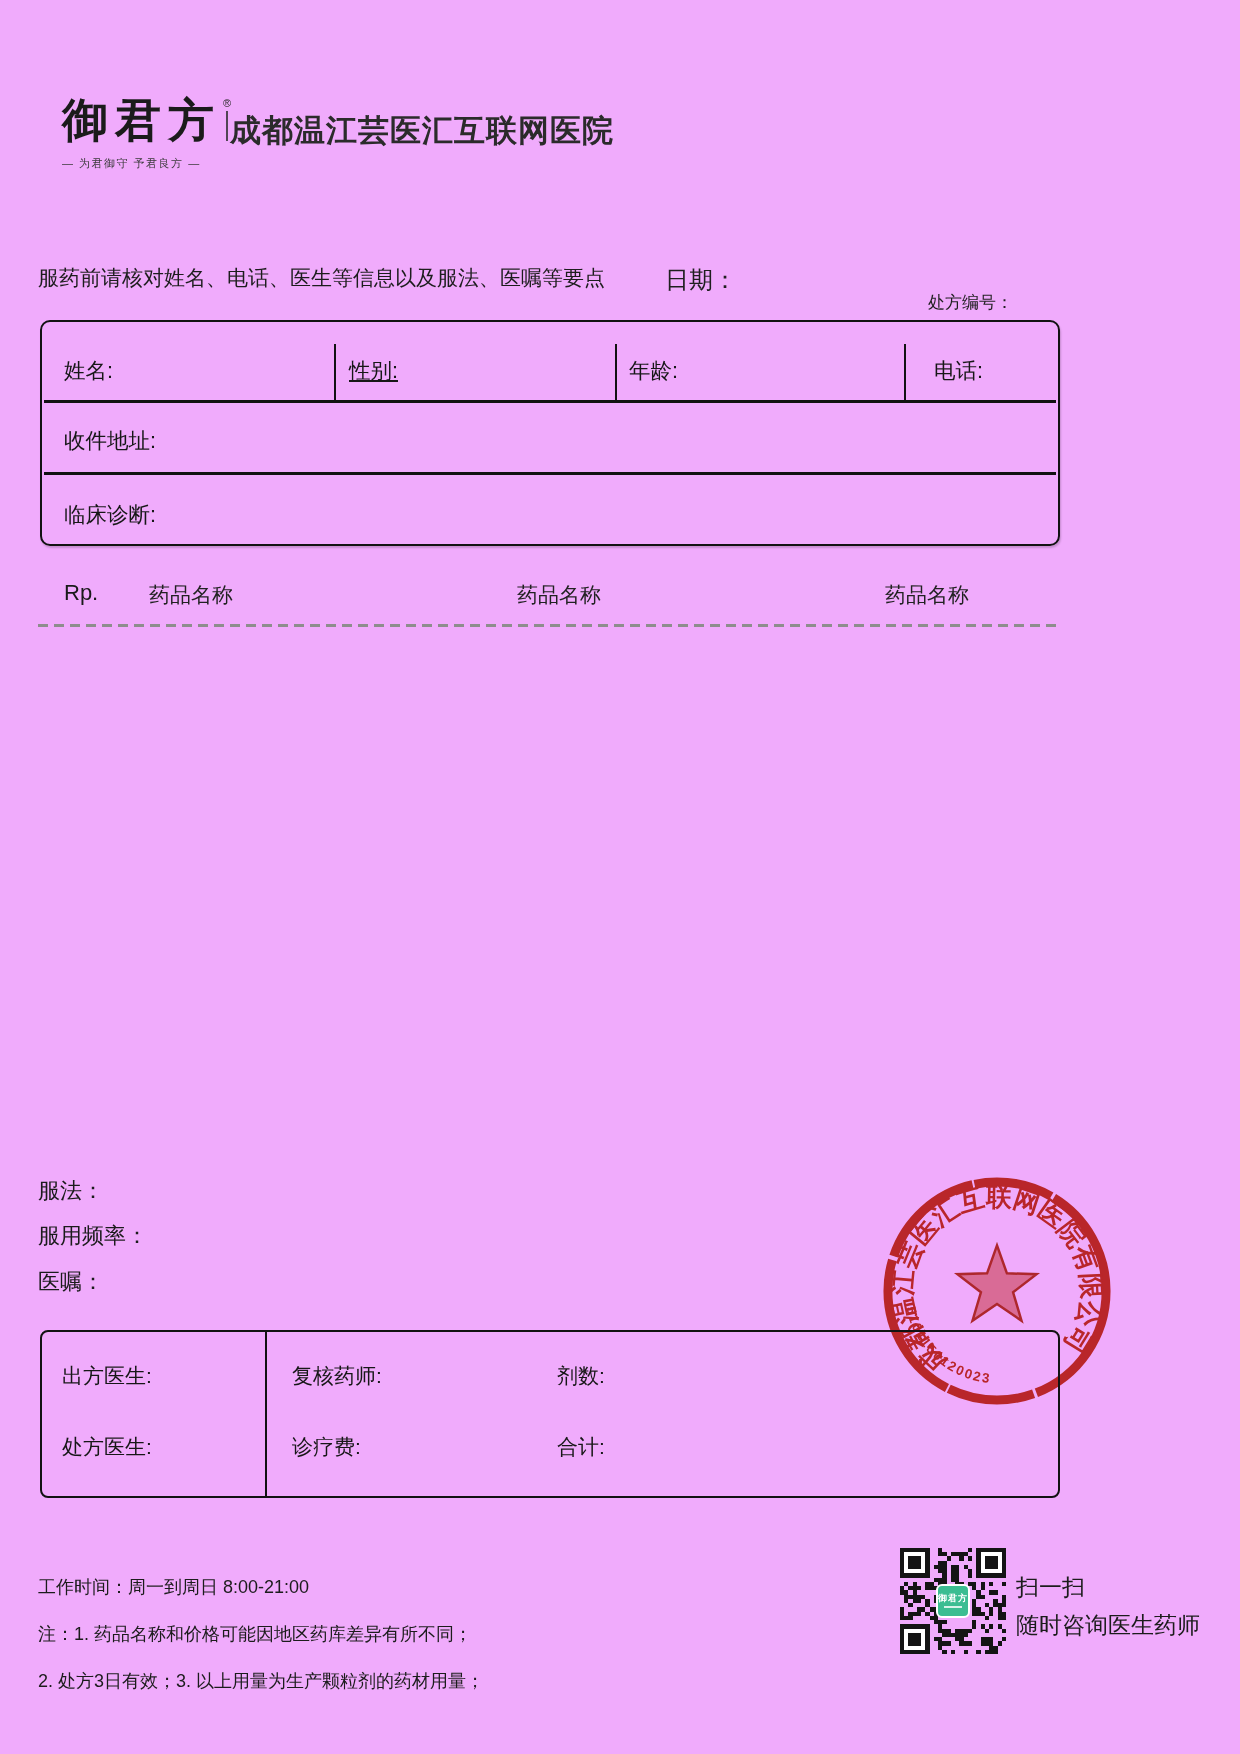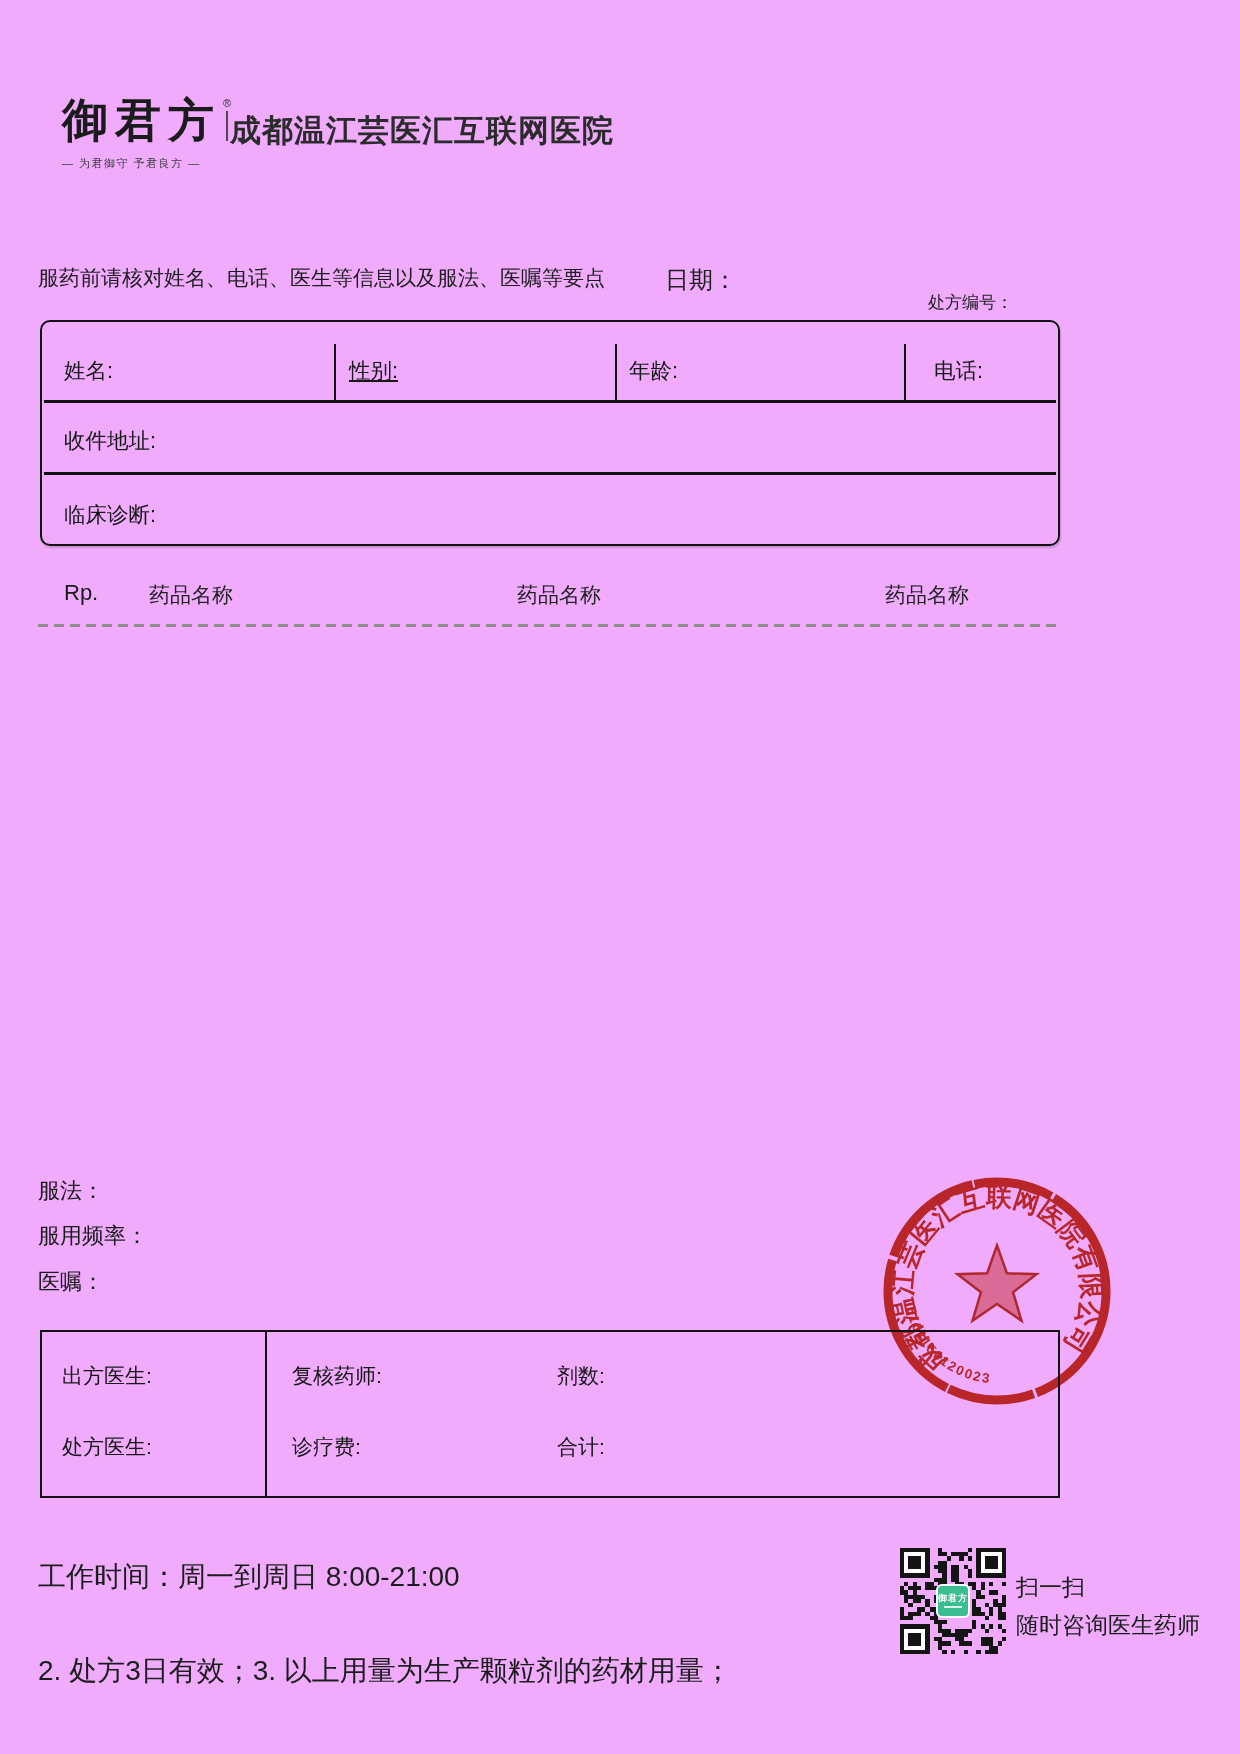--- a/index.html
+++ b/index.html
@@ -45,28 +45,28 @@
   
   .usage{position:absolute;left:38px;font-size:22px;color:#1b1b1b;}
   .u1{top:1176px;} .u2{top:1221px;} .u3{top:1267px;}
 
   
   .stamp{position:absolute;left:878px;top:1172px;width:238px;height:238px;
          mix-blend-mode:multiply;opacity:.95;}
 
   
   .sign-box{position:absolute;left:40px;top:1330px;width:1016px;height:164px;
-            border:2.5px solid #121212;border-radius:0;}
+            border:2.5px solid #121212;border-radius:8px;}
   .sign-vdiv{position:absolute;left:223px;top:0;bottom:0;width:2px;background:#121212;}
   .sb-label{position:absolute;font-size:21px;color:#171717;}
   .sb-r1{top:30px;} .sb-r2{top:101px;}
   .sb-c1{left:20px;} .sb-c2{left:250px;} .sb-c3{left:515px;}
 
   
-  .foot-line{position:absolute;left:38px;font-size:28px;color:#1c1c1c;}
+  .foot-line{position:absolute;left:38px;font-size:18px;color:#1c1c1c;margin-top:17px;}
   .f1{top:1558px;} .f2{top:1605px;} .f3{top:1652px;}
 
   
   .qr-wrap{position:absolute;left:900px;top:1548px;width:106px;height:106px;}
   .qr-wrap svg{width:106px;height:106px;display:block;}
   .qr-logo{position:absolute;left:36px;top:36px;width:34px;height:34px;border-radius:6px;
            border:2px solid #fff;box-sizing:border-box;display:flex;flex-direction:column;
            align-items:center;justify-content:center;}
   .qr-logo-text{color:#fff;font-size:9px;font-weight:700;letter-spacing:1px;line-height:1;}
   .qr-logo-sub{margin-top:3px;width:18px;height:2px;background:rgba(255,255,255,.8);}
@@ -140,20 +140,21 @@
     <div class="sign-vdiv"></div>
     <div class="sb-label sb-r1 sb-c1">出方医生:</div>
     <div class="sb-label sb-r1 sb-c2">复核药师:</div>
     <div class="sb-label sb-r1 sb-c3">剂数:</div>
     <div class="sb-label sb-r2 sb-c1">处方医生:</div>
     <div class="sb-label sb-r2 sb-c2">诊疗费:</div>
     <div class="sb-label sb-r2 sb-c3">合计:</div>
   </div>
 
   <div class="foot-line f1">工作时间：周一到周日 8:00-21:00</div>
+  <div class="foot-line f2">注：1. 药品名称和价格可能因地区药库差异有所不同；</div>
   <div class="foot-line f3">2. 处方3日有效；3. 以上用量为生产颗粒剂的药材用量；</div>
 
   <div class="qr-wrap">
     <svg viewBox="0 0 25 25" shape-rendering="crispEdges">
         <g id="qr-modules">
           <rect x="0" y="0" width="7" height="7" fill="#141414"></rect>
           <rect x="1" y="1" width="5" height="5" fill="#fff"></rect>
           <rect x="2" y="2" width="3" height="3" fill="#141414"></rect>
           <rect x="18" y="0" width="7" height="7" fill="#141414"></rect>
           <rect x="19" y="1" width="5" height="5" fill="#fff"></rect>

